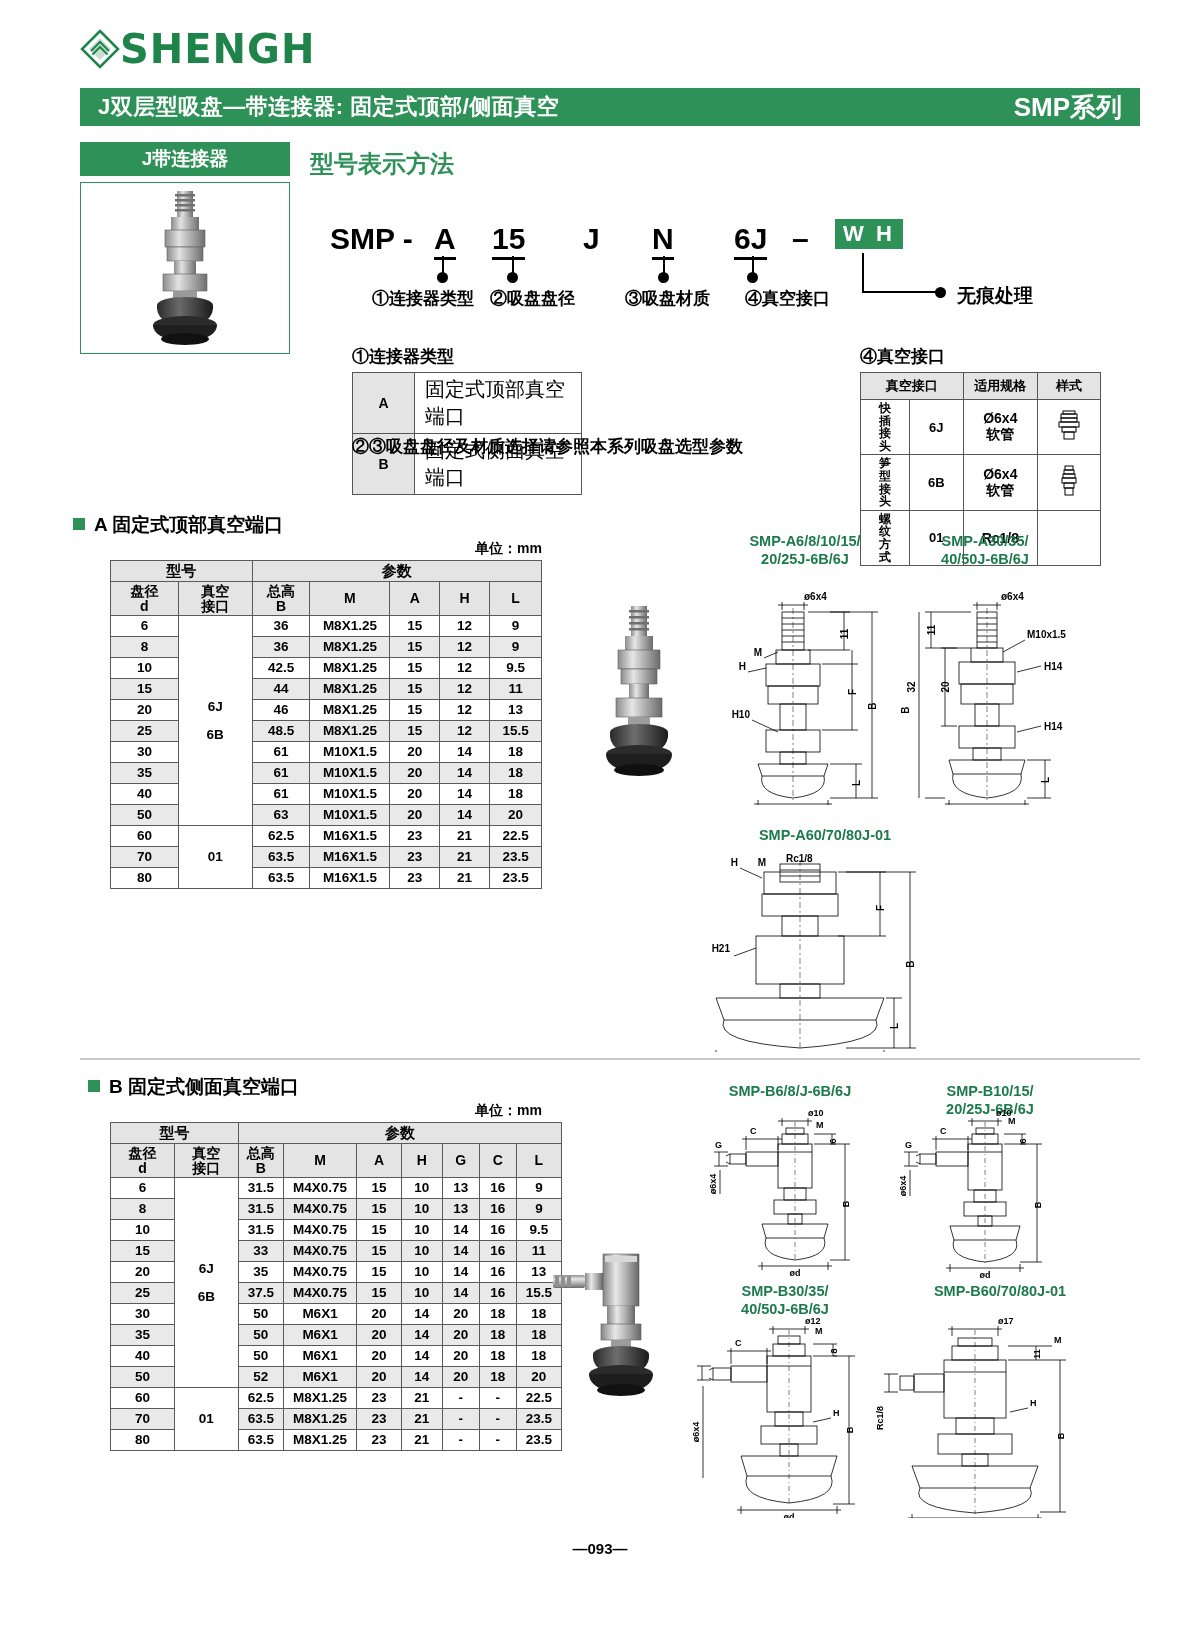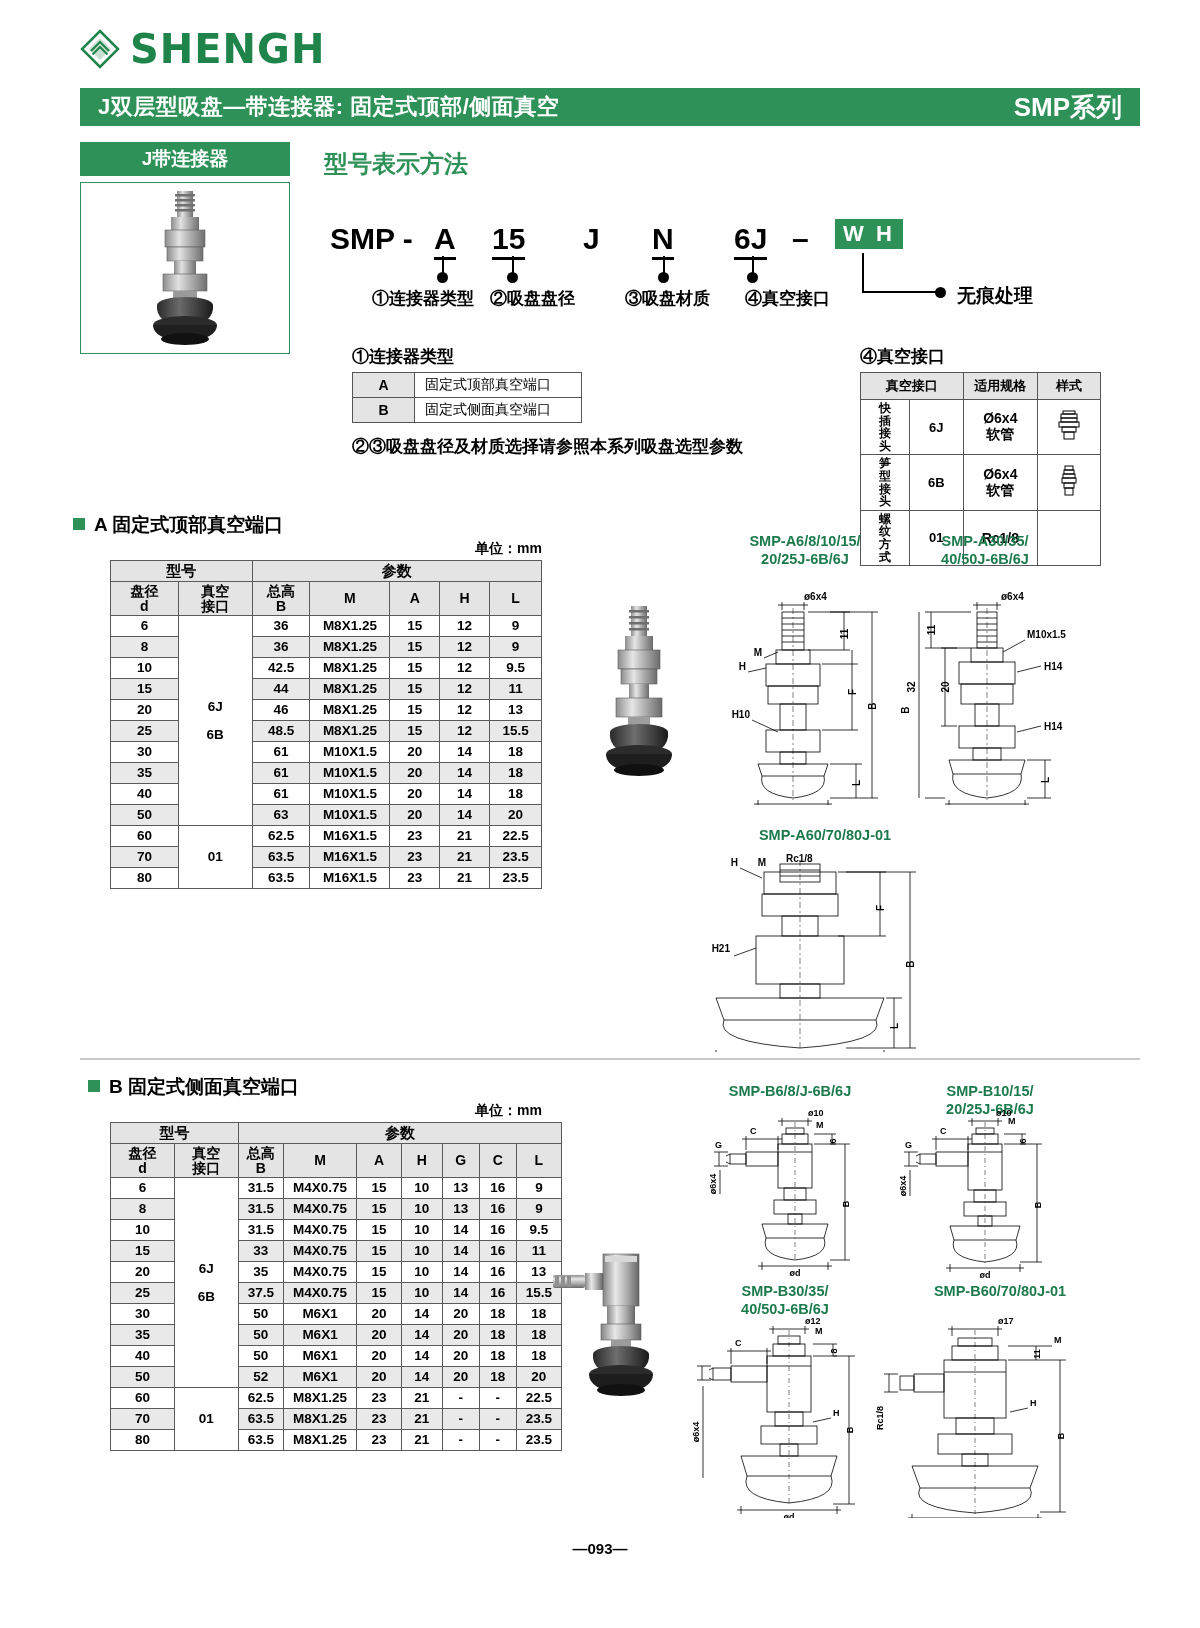--- a/index.html
+++ b/index.html
@@ -7,21 +7,21 @@
   body {
     width:1200px; height:1628px; position:relative;
     background:#fff;
     font-family:"Liberation Sans", sans-serif;
     color:#000;
     overflow:hidden;
   }
   .page { position:relative; width:1200px; height:1628px; }
 
   
-  .logo-row { position:absolute; left:80px; top:26px; display:flex; align-items:center; gap:10px; }
+  .logo-row { position:absolute; left:80px; top:26px; display:flex; align-items:center; }
   .logo-mark { width:40px; height:40px; position:relative; }
   .logo-mark svg { display:block; }
   .logo-text { font-size:40px; font-weight:bold; color:#1e8449; letter-spacing:1px; font-family:"DejaVu Sans", sans-serif; }
 
   .title-bar {
     position:absolute; left:80px; top:88px; width:1060px; height:38px;
     background:#2e9158; display:flex; align-items:center; justify-content:space-between;
     padding:0 18px;
   }
   .title-bar .t-left { color:#fff; font-size:22px; font-weight:bold; letter-spacing:0.5px; }
@@ -34,40 +34,40 @@
     display:flex; align-items:center; justify-content:center;
   }
   .photo-box {
     position:absolute; left:80px; top:182px; width:210px; height:172px;
     border:1px solid #2e9158; background:#fff;
   }
   .photo-box svg { display:block; margin:0 auto; }
 
   
   .sec-title { position:absolute; color:#2e9158; font-size:24px; font-weight:bold; }
-  #model-heading { left:324px; top:148px; }
+  #model-heading { left:310px; top:148px; }
 
   .code-row { position:absolute; left:330px; top:222px; width:640px; height:46px; }
   .code-seg { position:absolute; font-size:30px; font-weight:bold; font-family:"Liberation Sans", sans-serif; }
   .code-seg.ul { border-bottom:3px solid #000; padding-bottom:1px; }
   .code-wh { position:absolute; background:#2e9158; color:#fff; padding:2px 8px; font-size:22px; font-weight:bold; letter-spacing:3px; }
 
   .leader { position:absolute; background:#000; }
   .dot { position:absolute; width:11px; height:11px; border-radius:50%; background:#000; }
   .anno { position:absolute; font-size:17px; font-weight:bold; }
 
   
   table.mini { border-collapse:collapse; font-size:14px; }
   table.mini td, table.mini th { border:1px solid #555; padding:3px 6px; text-align:center; }
 
   #conn-type-block { position:absolute; left:352px; top:345px; }
   #conn-type-block .lbl { font-size:17px; font-weight:bold; margin-bottom:4px; }
   #conn-type-block table { width:230px; }
   #conn-type-block td.k { width:62px; background:#e4e4e4; font-weight:bold; }
-  #conn-type-block td.v { text-align:left; padding-left:10px; font-size:14px; }
+  #conn-type-block td.v { text-align:left; padding-left:10px; font-size:20px; }
 
   #note23 { position:absolute; left:352px; top:435px; font-size:17px; font-weight:bold; white-space:nowrap; }
 
   #vac-port-block { position:absolute; left:860px; top:345px; }
   #vac-port-block .lbl { font-size:17px; font-weight:bold; margin-bottom:4px; }
   #vac-port-block table { width:226px; }
   #vac-port-block th { background:#e4e4e4; font-size:13px; font-weight:bold; padding:4px 2px; }
   #vac-port-block td { font-size:13px; padding:2px 18px; }
   #vac-port-block td.cn { width:36px; line-height:1.05; font-size:12px; font-weight:bold; }
   #vac-port-block td.cd { width:30px; font-weight:bold; }

